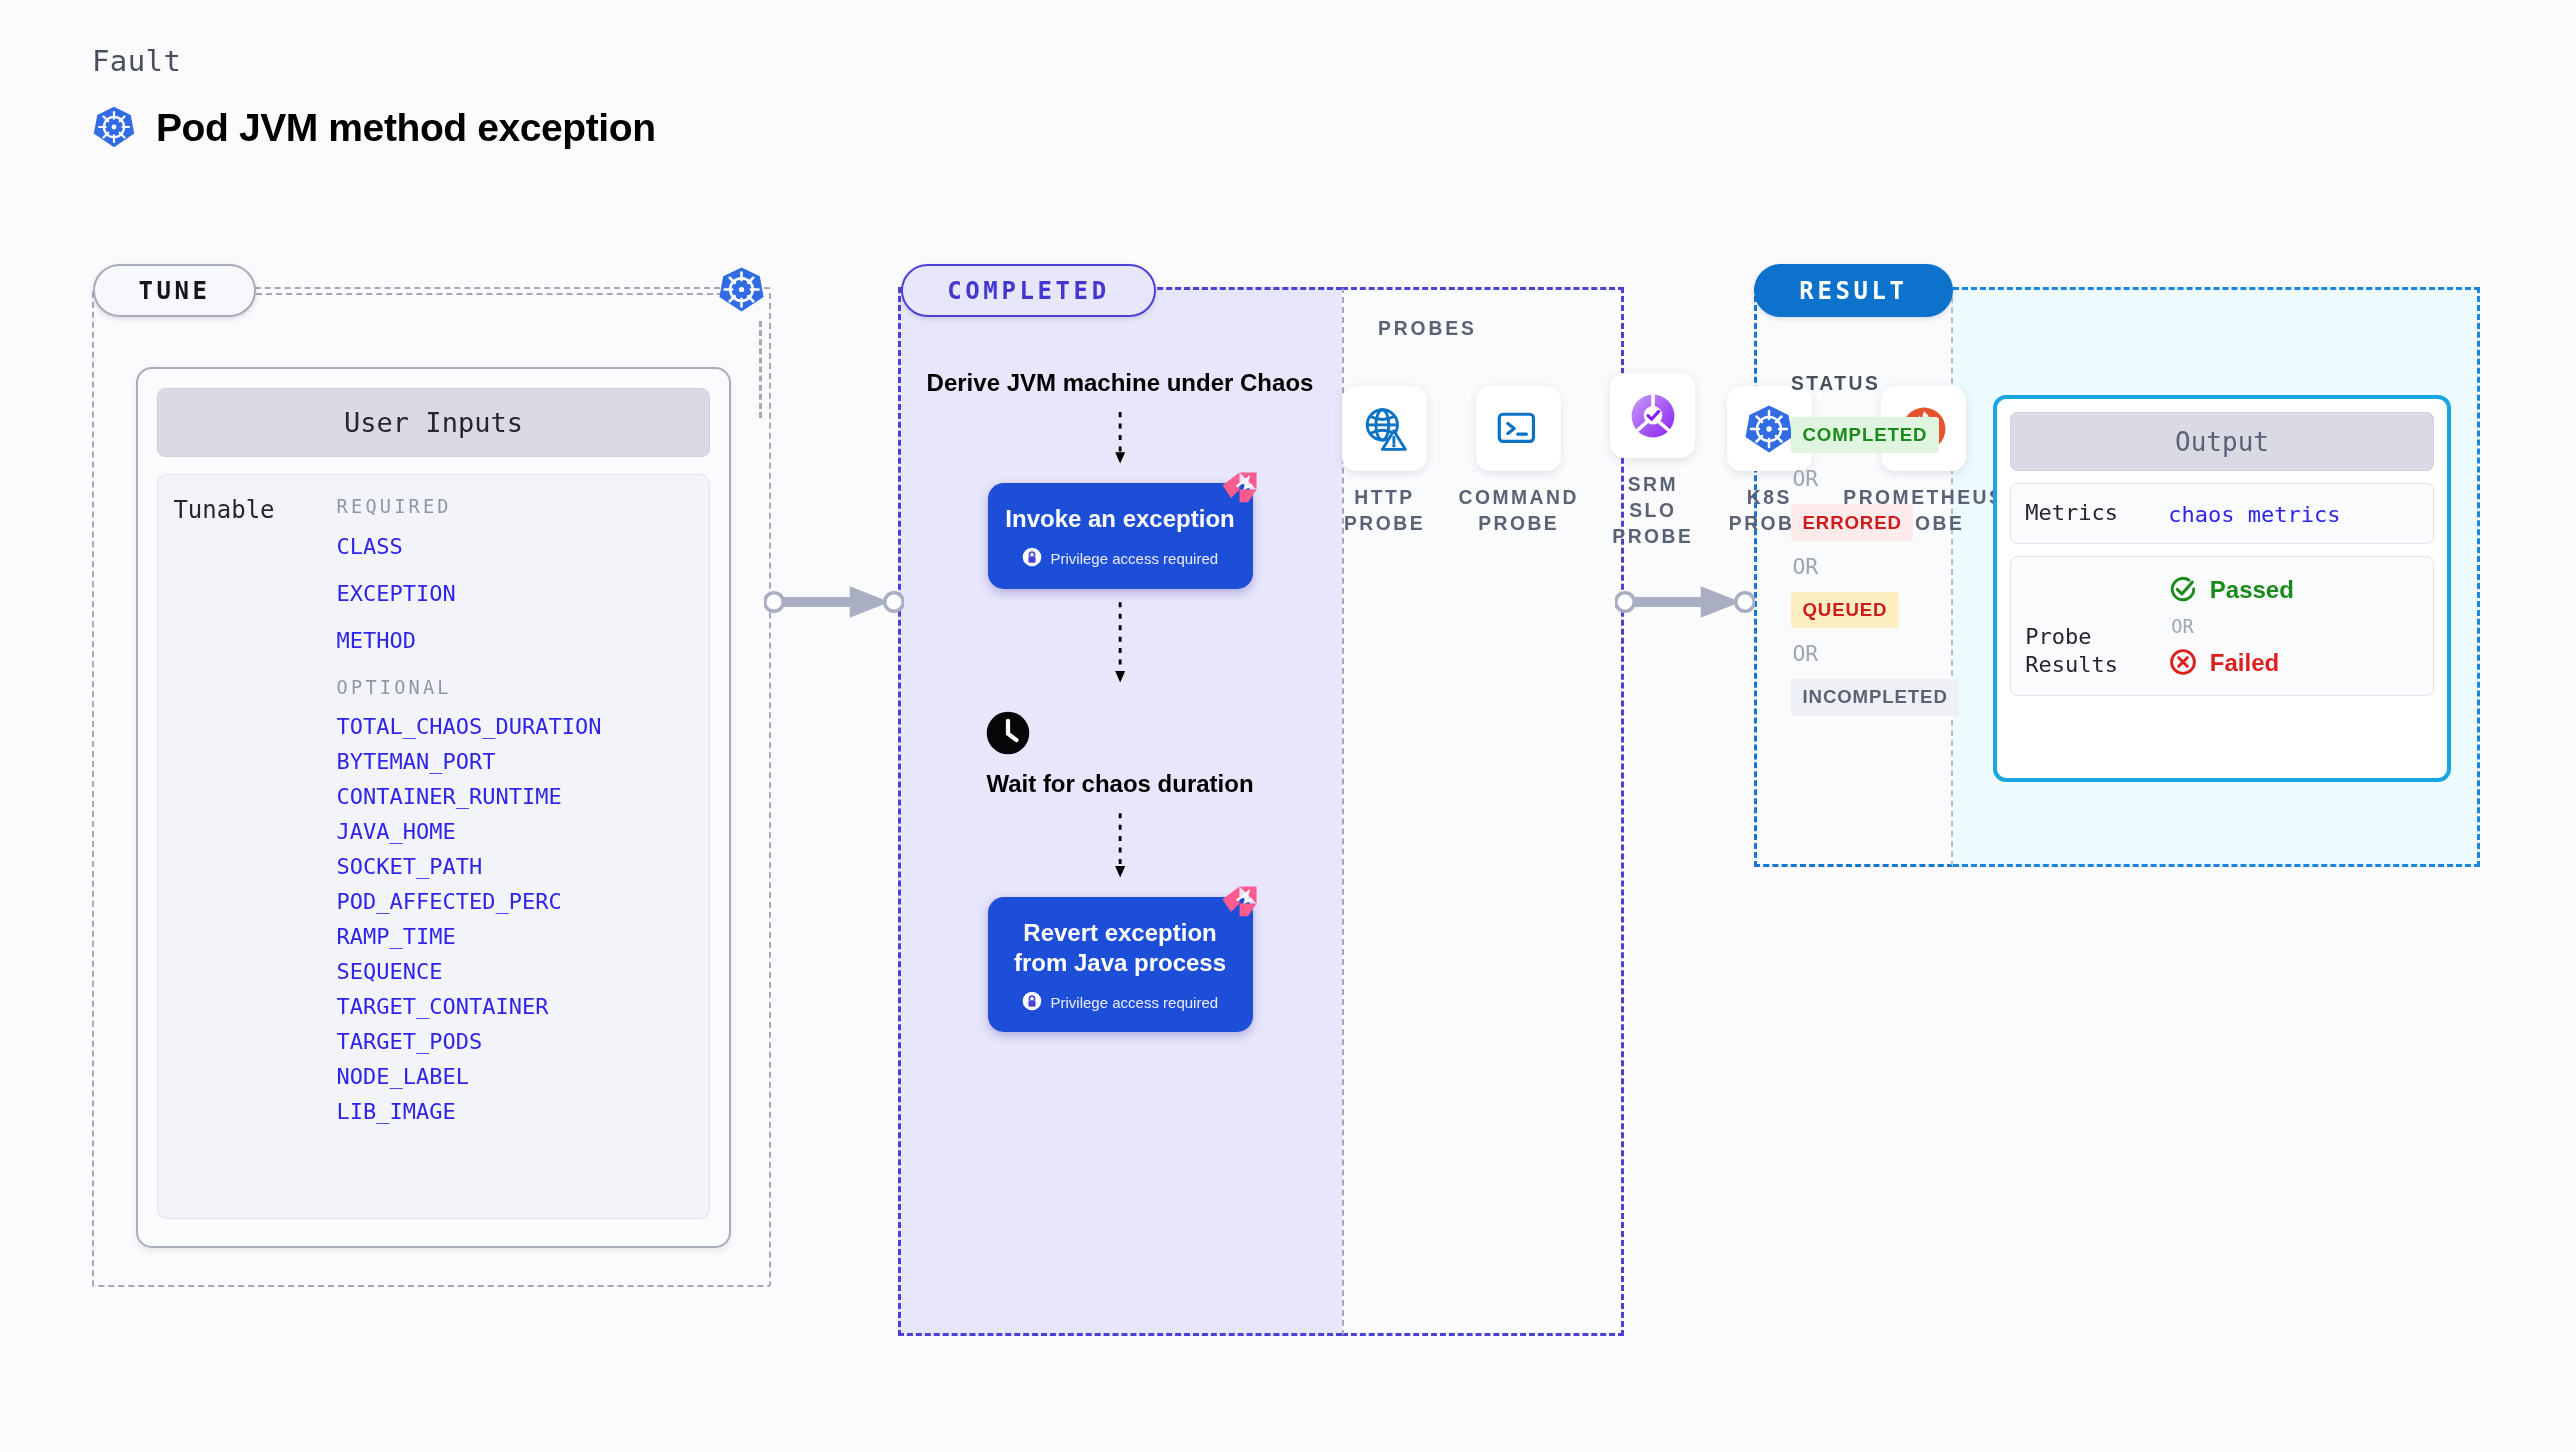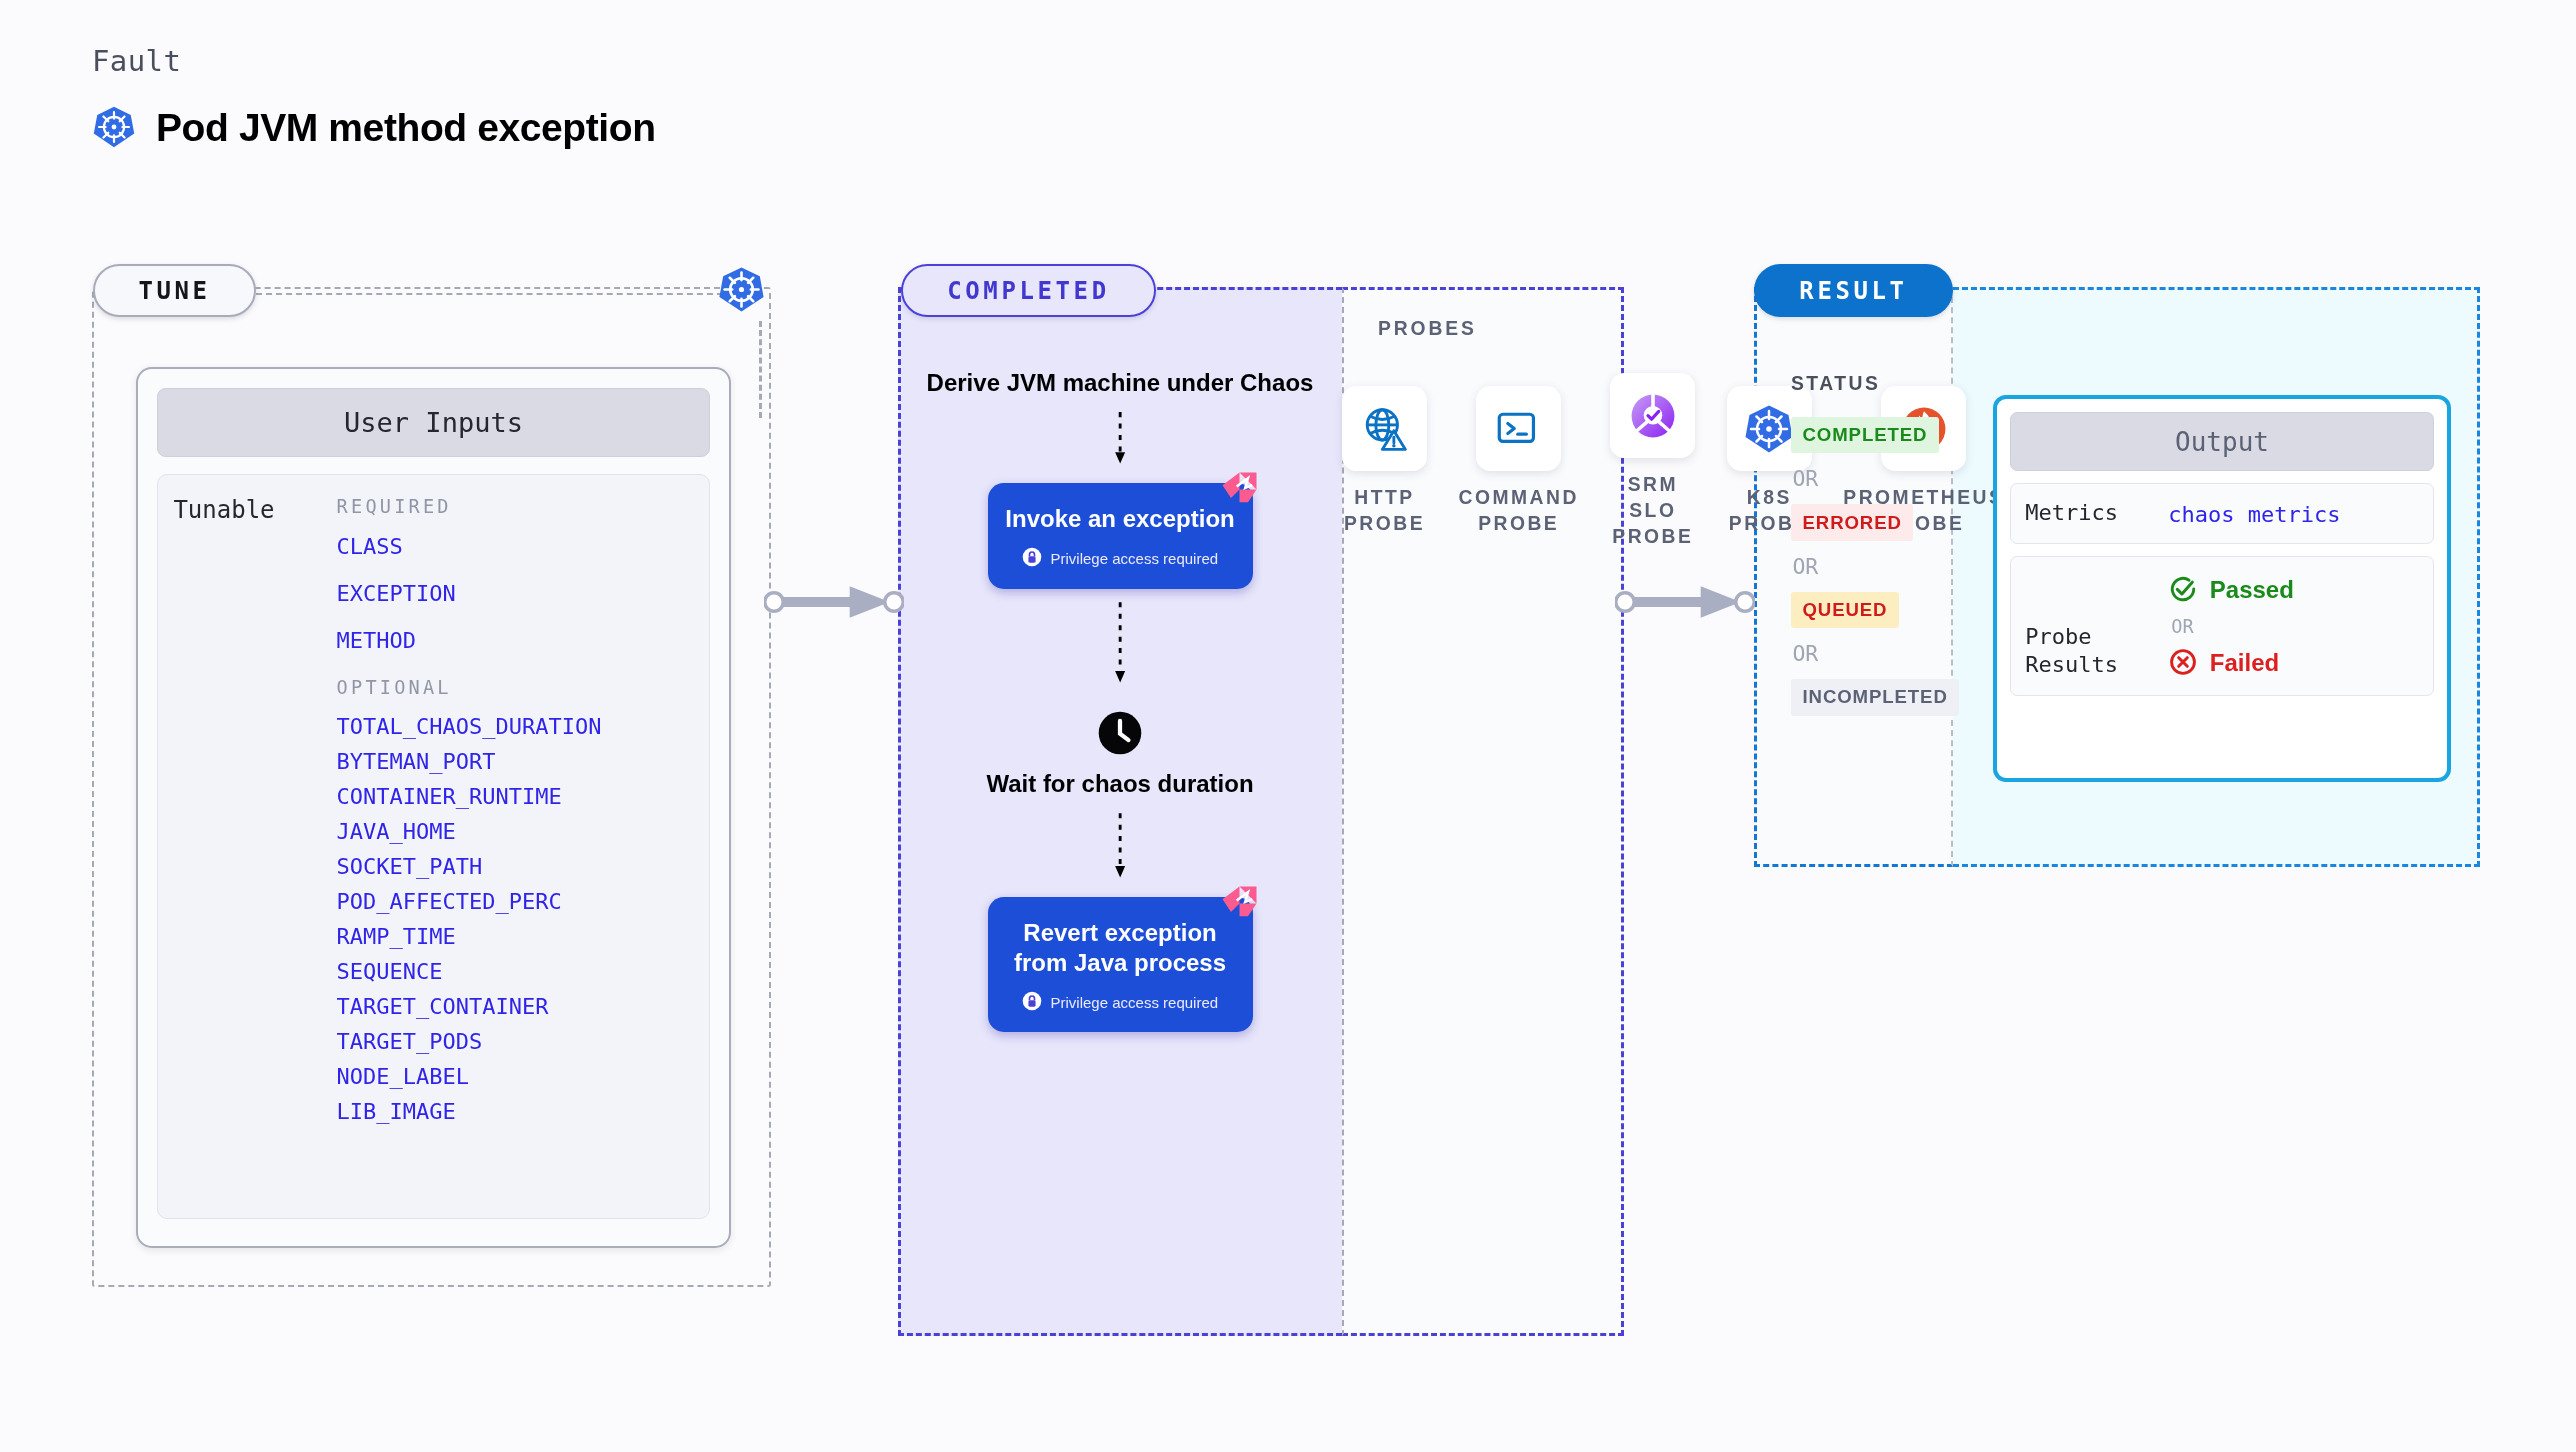--- a/index.html
+++ b/index.html
@@ -135,21 +135,21 @@
     position: relative; width: 265px; border-radius: 15.8px;
     background: #1d4ed8; color: #fff; text-align: center;
     padding: 21.5px 15.8px 18.6px; box-shadow: 0 3.6px 10px rgba(60,50,170,.3);
   }
   .exec-card-title { font-size: 24px; font-weight: bold; line-height: 1.22; }
   .exec-card-sub {
     margin-top: 14px; display: flex; align-items: center; justify-content: center; gap: 8.6px;
     font-size: 15px; color: #eceafd;
   }
   .litmus-ribbon { position: absolute; right: -5.7px; top: -11.5px; }
-  #clock-wrap { margin-top: 8.6px; display: flex; flex-direction: column; align-items: center; }
+  #clock-wrap { margin-top: 8.6px; display: flex; flex-direction: column; align-items: flex-start; }
   #wait-label {
     font-size: 24px; font-weight: bold; color: #000; text-align: center;
     line-height: 1.32; margin-top: 11.5px;
   }
 
   
   #probes-title {
     position: absolute; left: 1378px; top: 318px;
     font-size: 19.3px; font-weight: bold; color: #5c6275; letter-spacing: 2.9px; z-index: 5;
   }

